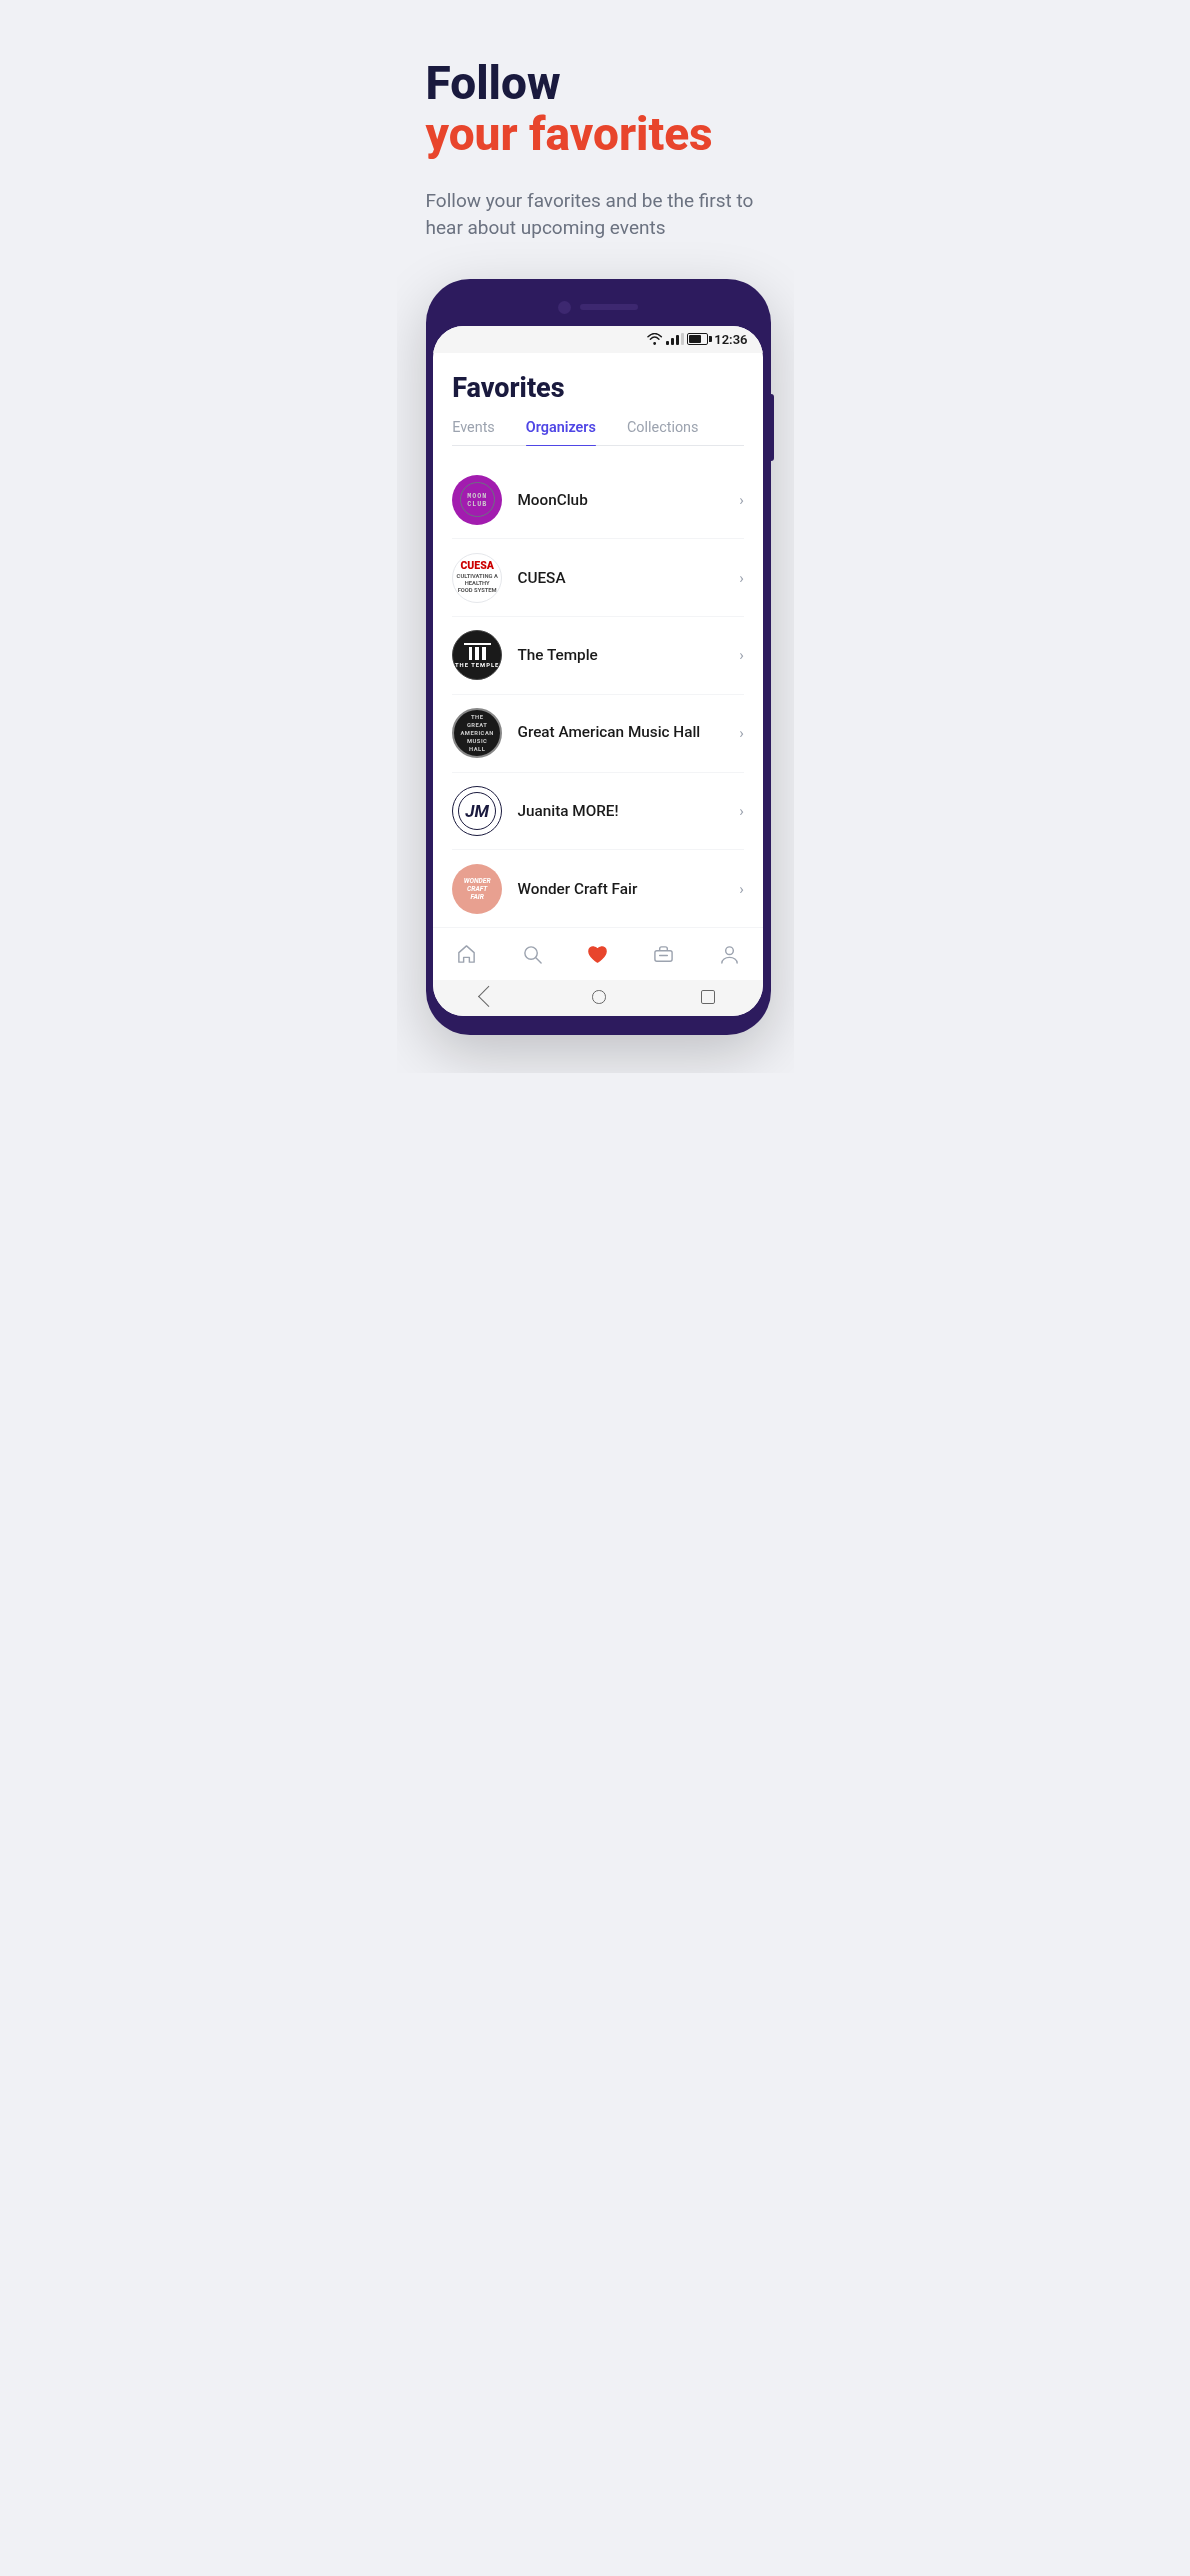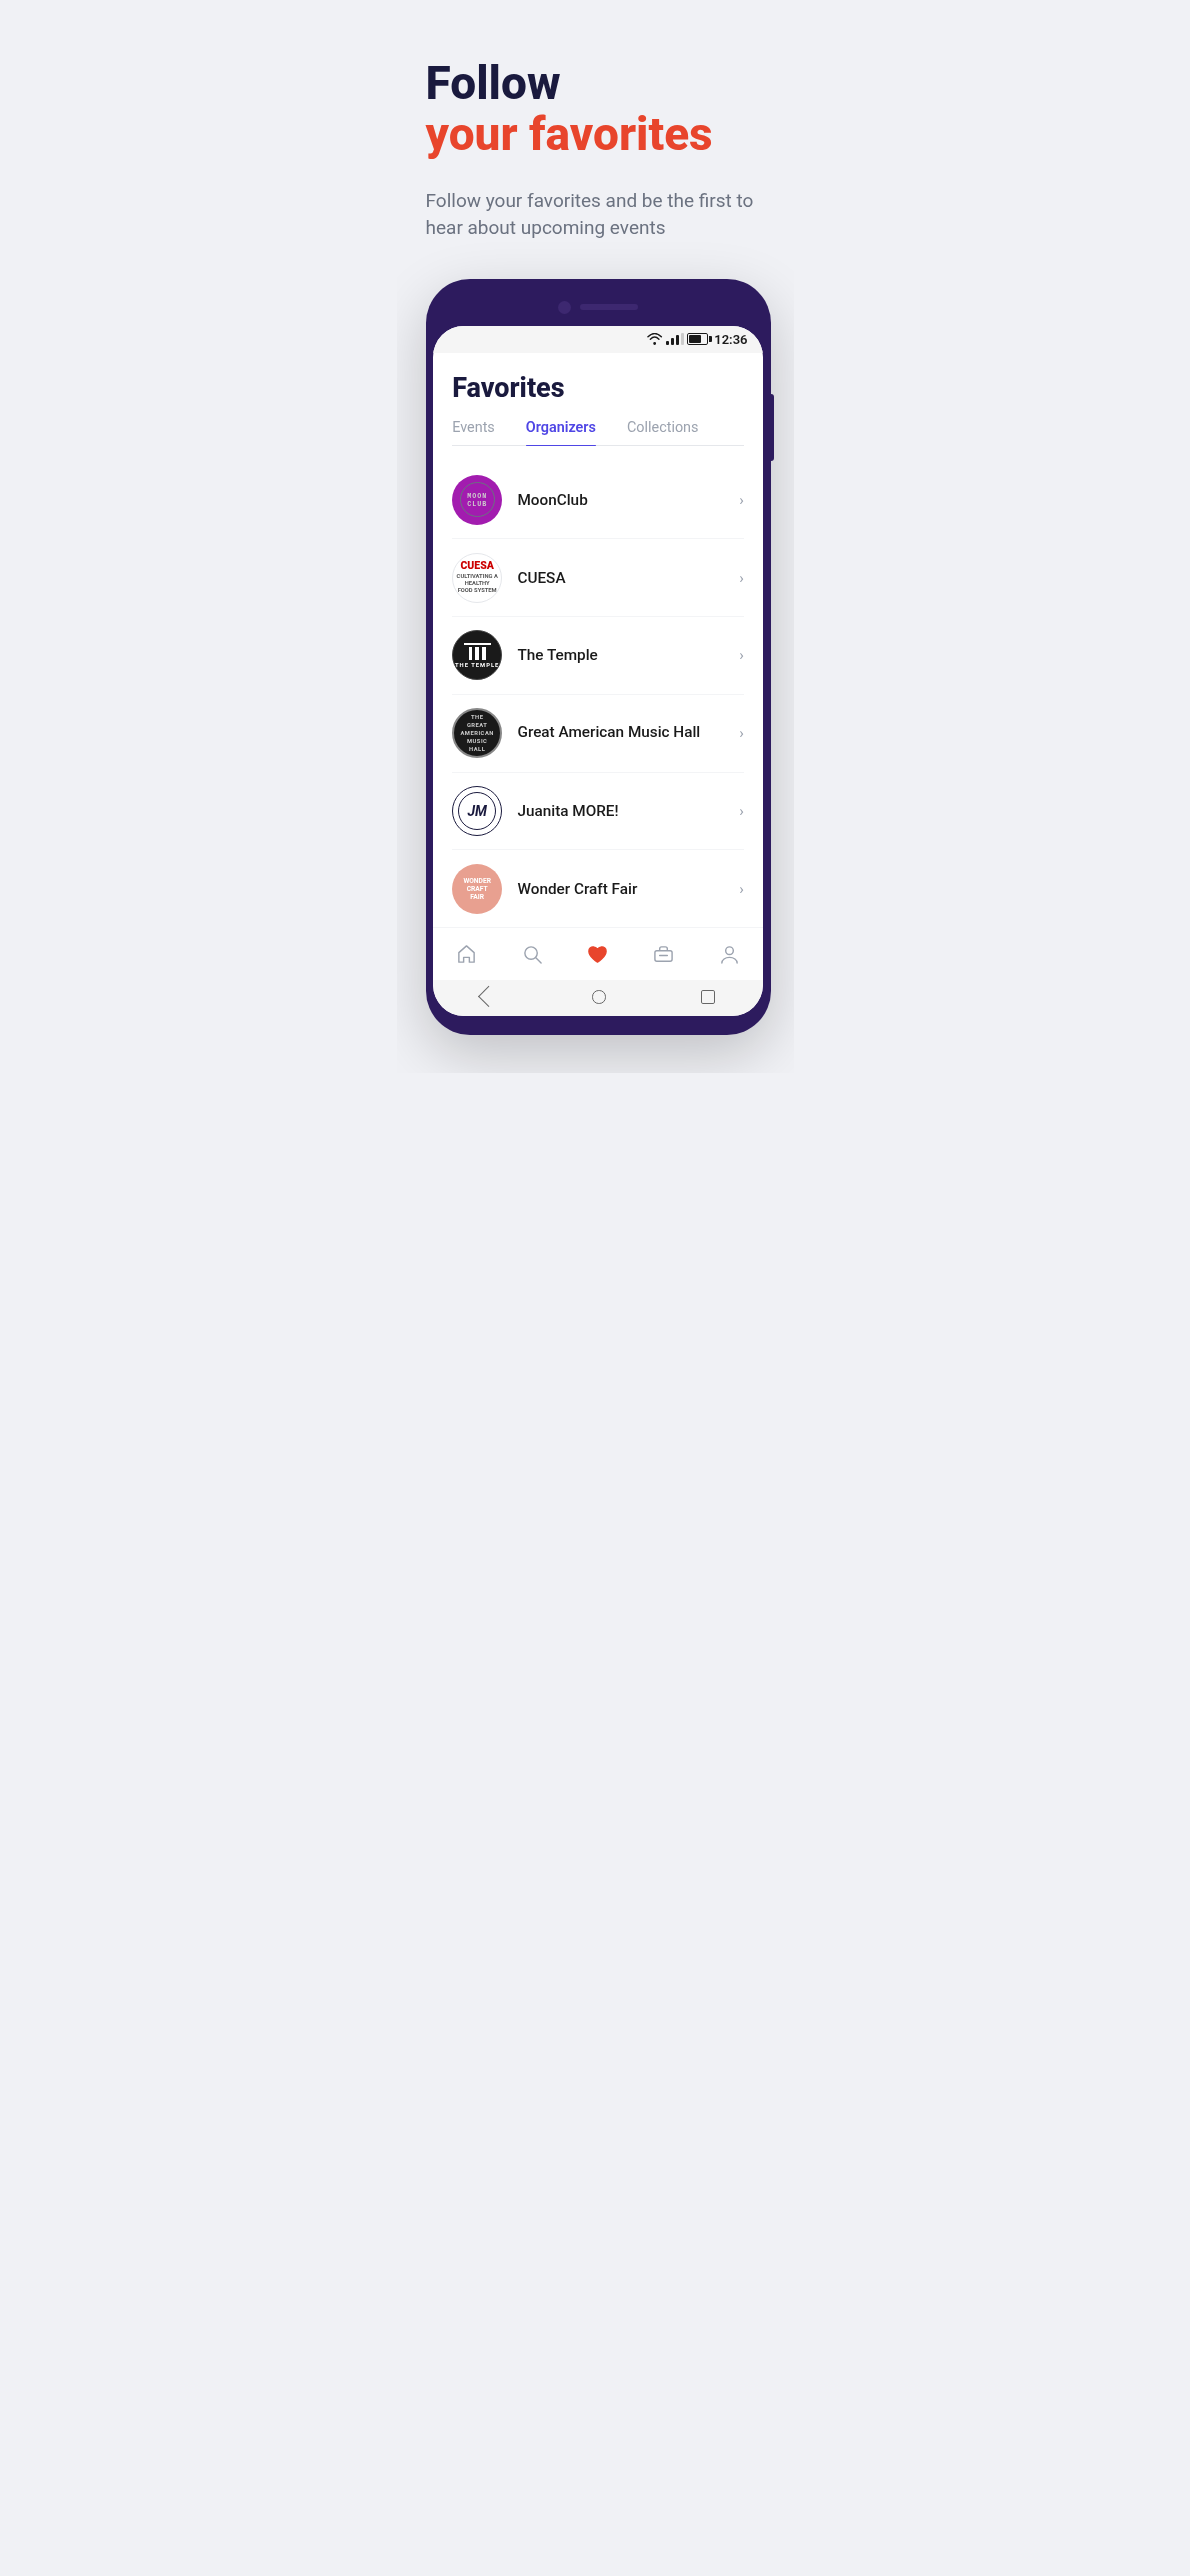--- a/index.html
+++ b/index.html
@@ -345,39 +345,40 @@
       width: 38px;
       height: 38px;
       border-radius: 50%;
       border: 1.9px solid #1a1a3e;
       display: flex;
       align-items: center;
       justify-content: center;
     }
 
     .juanita-letters {
-      font-size: 14px;
+      font-size: 17px;
       font-weight: 700;
       color: #1a1a3e;
       font-style: italic;
     }
 
     .wonder-avatar {
       background: #e8a090;
       flex-direction: column;
       gap: 1px;
     }
 
     .wonder-text {
       font-size: 6.7px;
       font-weight: 700;
       color: white;
       text-transform: uppercase;
       text-align: center;
       line-height: 1.2;
+      font-style: italic;
     }
 
     .organizer-name {
       flex: 1;
       font-size: 15.3px;
       font-weight: 500;
       color: #1a1a1a;
     }
 
     .organizer-name.two-line {

